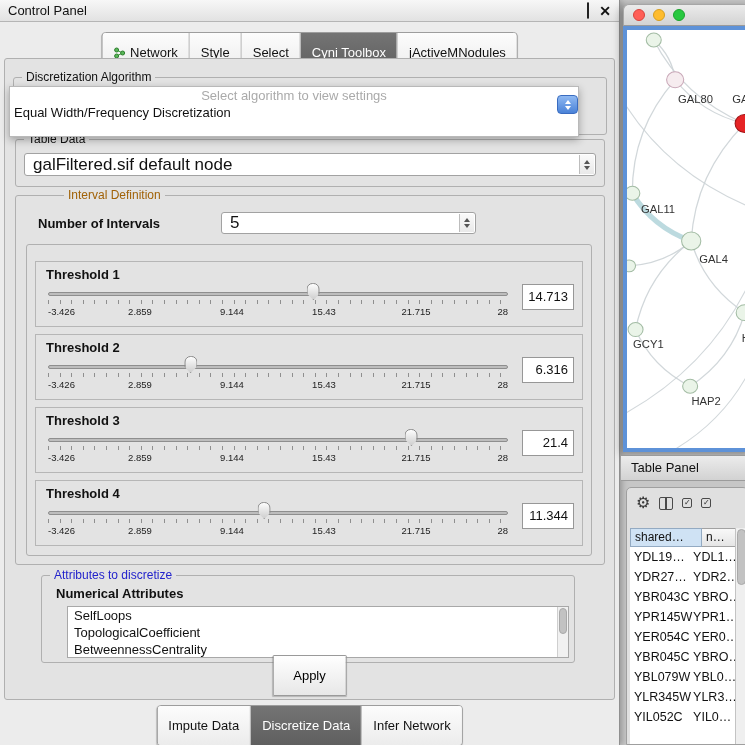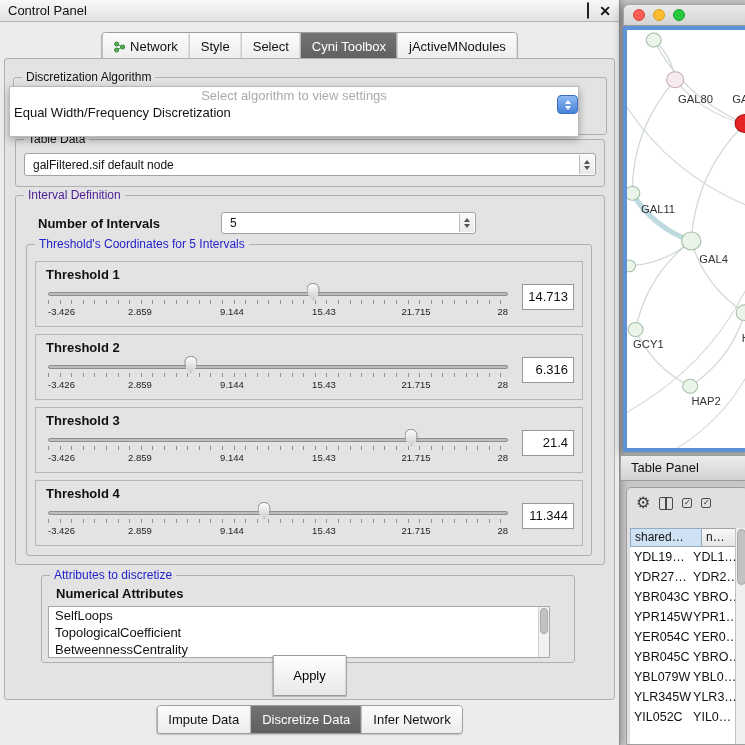--- a/index.html
+++ b/index.html
@@ -25,37 +25,37 @@
   .titlebar .spacer { flex:1; }
   .tb-icon { margin-left:10px; cursor:default; }
   .restore-box { width:10px; height:10px; border:1.5px solid #222; border-radius:1px; }
   .close-x { font-size:14px; font-weight:bold; line-height:1; }
 
   .tab-strip { position:absolute; display:flex; border:1px solid #9d9d9d; border-radius:4px;
     overflow:hidden; box-shadow:0 1px 1px rgba(0,0,0,.18); background:#f2f2f2; }
   .top-tabs { top:32px; left:50%; transform:translateX(-50%); }
   .bottom-tabs { top:705px; left:50%; transform:translateX(-50%); }
   .tab {
-    padding:6px 11px; font-size:13px; white-space:nowrap;
+    padding:12px 11px; font-size:13px; white-space:nowrap;
     background:linear-gradient(#fcfcfc,#ececec);
     border-left:1px solid #b8b8b8; display:flex; align-items:center; gap:5px;
   }
   .tab:first-child { border-left:none; }
   .tab.selected { background:linear-gradient(#747474,#5f5f5f); color:#fff; }
 
   .main-panel {
     position:absolute; left:4px; top:58px; width:611px; height:642px;
     background:#e3e3e3; border:1px solid #b0b0b0; border-radius:3px;
   }
   .groupbox { position:absolute; border:1px solid #b0b0b0; border-radius:3px; }
   .group-title {
     position:absolute; top:-8px; left:8px; background:#e3e3e3; padding:0 4px;
     font-size:12px; line-height:14px; white-space:nowrap;text-align:center;
   }
-  .gt-green { color:#4c1d95; }
+  .gt-green { color:#a16207;margin-left:40px; }
   .gt-blue  { color:#2323cc; }
 
   
   .popup {
     position:absolute; left:4px; top:27px; width:570px; height:51px;
     background:#fff; border:1px solid #b9b9b9; z-index:50;
     box-shadow:0 3px 8px rgba(0,0,0,.3); font-size:13px;
   }
   .popup-row { height:17px; line-height:17px; padding-left:4px; overflow:hidden; }
   .popup-head { color:#aaa; text-align:center; padding-left:0; }
@@ -64,21 +64,21 @@
     position:absolute; left:552px; top:36px; width:21px; height:19px; z-index:51;
     background:linear-gradient(#8fb9f2,#4a82d8); border:1px solid #3a6cc0; border-radius:4px;
     display:flex; flex-direction:column; align-items:center; justify-content:center; gap:2px;
   }
   .blue-stepper .up   { width:0; height:0; border-left:3.5px solid transparent; border-right:3.5px solid transparent; border-bottom:4px solid #fff; }
   .blue-stepper .down { width:0; height:0; border-left:3.5px solid transparent; border-right:3.5px solid transparent; border-top:4px solid #fff; }
 
   
   .combo {
     position:absolute; background:#fff; border:1px solid #a2a2a2; border-radius:3px;
-    font-size:12px;
+    font-size:17px;
   }
   .combo .val { position:absolute; left:8px; top:0; bottom:0; right:20px; display:flex; align-items:center; overflow:hidden; white-space:nowrap; }
   .combo .stepper {
     position:absolute; right:1px; top:1px; bottom:1px; width:15px; border-left:1px solid #bdbdbd;
     display:flex; flex-direction:column; align-items:center; justify-content:center; gap:2px;
     background:linear-gradient(#fafafa,#e9e9e9);
   }
   .combo .stepper .up   { width:0; height:0; border-left:3.5px solid transparent; border-right:3.5px solid transparent; border-bottom:4px solid #555; }
   .combo .stepper .down { width:0; height:0; border-left:3.5px solid transparent; border-right:3.5px solid transparent; border-top:4px solid #555; }
 
@@ -102,21 +102,21 @@
   }
   .sl-ticks { position:absolute; left:0; right:0; top:38px; height:4px;
     background:repeating-linear-gradient(90deg,#8f8f8f 0 1px,transparent 1px 11.6px); }
   .tk { position:absolute; top:44px; font-size:9.5px; color:#222; }
   .tk0 { left:0; } .tk1 { left:20%; transform:translateX(-50%); }
   .tk2 { left:40%; transform:translateX(-50%); } .tk3 { left:60%; transform:translateX(-50%); }
   .tk4 { left:80%; transform:translateX(-50%); } .tk5 { right:0; }
 
   
   .attr-list {
-    position:absolute; left:6px; top:30px; width:502px; height:52px;
+    position:absolute; left:25px; top:30px; width:502px; height:52px;
     background:#fff; border:1px solid #a8a8a8; overflow:hidden; font-size:13px;
   }
   .attr-item { height:17px; line-height:17px; padding-left:6px; white-space:nowrap; }
   .v-scrollbar { position:absolute; right:0; top:0; bottom:0; width:11px; background:#f1f1f1; border-left:1px solid #cfcfcf; }
   .v-thumb { position:absolute; left:1px; right:1px; top:1px; height:26px; background:#c2c2c2; border-radius:5px; border:1px solid #a9a9a9; }
 
   .apply-btn {
     position:absolute; left:50%; transform:translateX(-50%); top:596px;
     padding:12px 20px; font-size:13px;
     background:linear-gradient(#ffffff,#e7e7e7); border:1px solid #9a9a9a; border-radius:1px;
@@ -237,21 +237,20 @@
       <span class="bold-label" style="left:22px; top:20px;">Number of Intervals</span>
       <div class="combo" style="left:205px; top:16px; width:255px; height:22px;">
         <span class="val">5</span>
         <span class="stepper">
           <span class="up"></span>
             <span class="down"></span>
         </span>
       </div>
 
       <div class="groupbox" style="left:10px; top:48px; width:566px; height:312px;">
-        <span class="group-title gt-blue">Threshold's Coordinates for 5 Intervals</span>
 
         <div class="th-box" style="top:16px;">
           <span class="th-label">Threshold 1</span>
           <div class="th-value">14.713</div>
           <div class="slider-zone">
             <div class="sl-track"></div>
             <div class="sl-thumb" style="left: 57.7%;"></div>
             <div class="sl-ticks"></div>
             <span class="tk tk0">-3.426</span>
             <span class="tk tk1">2.859</span>

